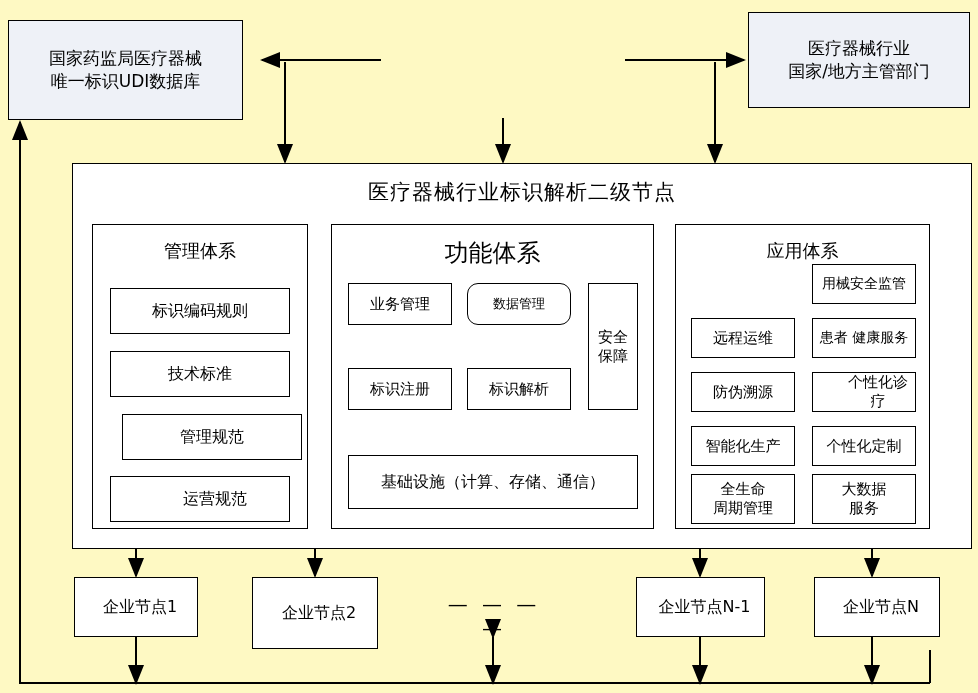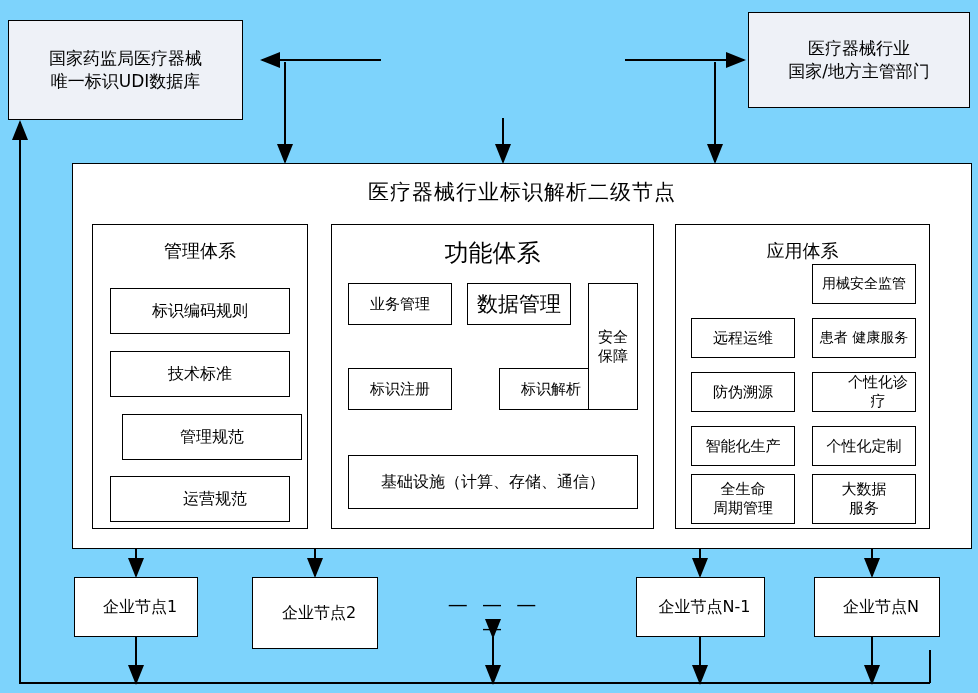--- a/index.html
+++ b/index.html
@@ -8,21 +8,21 @@
     background: #ffffff;
   }
   body {
     font-family: "DejaVu Sans", "Liberation Sans", sans-serif;
     color: #000000;
   }
   #canvas {
     position: relative;
     width: 978px;
     height: 693px;
-    background: #7dd3fc;
+    background: #fef9c3;
     overflow: hidden;
   }
   .box {
     position: absolute;
     box-sizing: border-box;
     border: 1px solid #000000;
     display: flex;
     align-items: center;
     justify-content: center;
     text-align: center;
@@ -151,27 +151,27 @@
   <div class="inner-box" style="left:110px; top:476px; width:180px; height:46px; font-size:16px;padding-left:30px;">
     <span>运营规范</span>
   </div>
 
   <div class="panel" style="left:331px; top:224px; width:323px; height:305px;">
     <div class="panel-title" style="top:12px; font-size:24px;">功能体系</div>
   </div>
   <div class="inner-box" style="left:348px; top:283px; width:104px; height:42px; font-size:15px;">
     <span>业务管理</span>
   </div>
-  <div class="inner-box" style="left:467px; top:283px; width:104px; height:42px; font-size:21px;">
+  <div class="inner-box" style="left:467px; top:283px; width:104px; height:42px; font-size:13px;border-radius:11px;">
     <span>数据管理</span>
   </div>
   <div class="inner-box" style="left:348px; top:368px; width:104px; height:42px; font-size:15px;">
     <span>标识注册</span>
   </div>
-  <div class="inner-box" style="left:467px; top:368px; width:104px; height:42px; font-size:15px;margin-left:32px;">
+  <div class="inner-box" style="left:467px; top:368px; width:104px; height:42px; font-size:15px;">
     <span>标识解析</span>
   </div>
   <div class="inner-box" style="left:588px; top:283px; width:50px; height:127px; font-size:15px;">
     <span>安全
 保障</span>
   </div>
   <div class="inner-box" style="left:348px; top:455px; width:290px; height:54px; font-size:16px;">
     <span>基础设施（计算、存储、通信）</span>
   </div>
 

